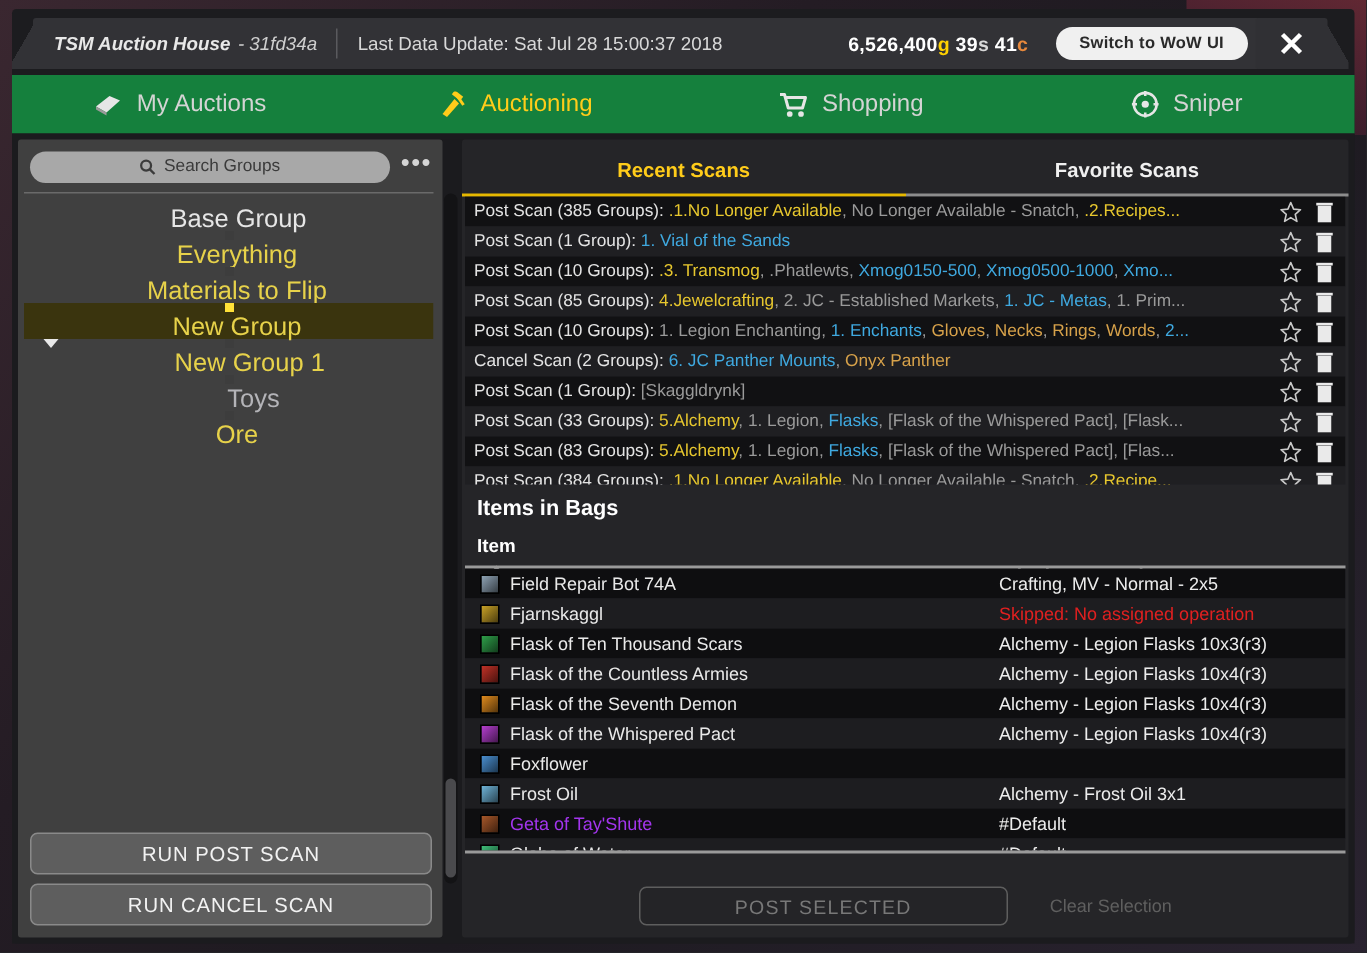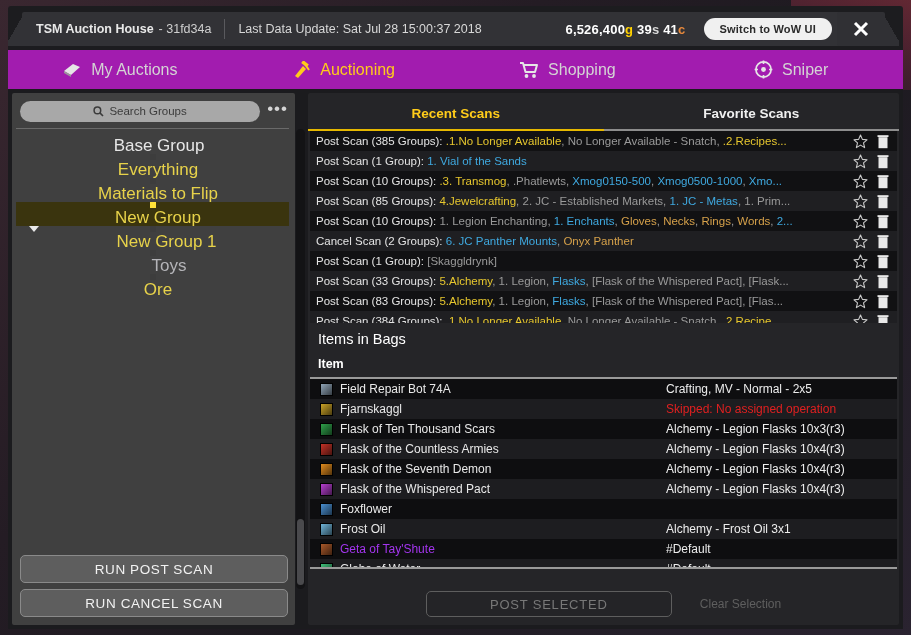--- a/index.html
+++ b/index.html
@@ -46,21 +46,21 @@
     padding: 0 14px;
     box-sizing: border-box;
     color: #e8e8e8;
     font-size: 12.5px;
   }
   .titlebar:before {
     content: ""; position: absolute;
     left: -14px; top: 0; width: 18px; height: 34px;
     background: linear-gradient(120deg, transparent 45%, #323236 45%);
   }
-  .app-title { font-weight: bold; white-space: nowrap; }
+  .app-title { font-weight: bold; white-space: nowrap; font-style: italic; }
   .app-hash { color: #cfcfcf; font-weight: normal; }
   .tdiv {
     width: 1px; height: 20px; background: #5a5a5e;
     margin: 0 13px;
   }
   .last-update { color: #d8d8d8; white-space: nowrap; font-size: 12.5px;}
   .spacer { flex: 1; }
   .money { font-weight: bold; font-size: 13px; color: #ffffff; white-space: nowrap; letter-spacing: .2px;}
   .money .g { color: #ffd100; }
   .money .s { color: #d8d8d8; }
@@ -85,21 +85,21 @@
     content:""; position:absolute; right:-14px; top:0;
     width:18px; height:34px;
     background: linear-gradient(-120deg, transparent 45%, #303034 45%);
   }
   .closebtn svg { display:block; }
 
   
   .tabnav {
     position: absolute; left: 0; top: 44px;
     width: 895px; height: 39px;
-    background: #a21caf;
+    background: #15803d;
     display: flex;
   }
   .tab {
     flex: 1;
     display: flex; align-items: center; justify-content: center;
     gap: 9px;
     color: #d4d4d4;
     font-size: 16px;
   }
   .tab.active { color: #ffcc1a; }
@@ -252,21 +252,21 @@
   .c-tan    { color: #d6a14a; }
   .sicons { display: flex; align-items: center; gap: 9px; padding-right: 8px; }
 
   
   .bagsec {
     position: absolute; left: 0; top: 232px;
     width: 591px; height: 300px;
   }
   .bagtitle {
     position: absolute; left: 10px; top: 6px;
-    font-size: 14.5px; font-weight: normal; color: #ffffff;
+    font-size: 14.5px; font-weight: bold; color: #ffffff;
   }
   .colhdr {
     position: absolute; left: 0; top: 30px;
     width: 591px; height: 22px;
     font-size: 12.5px; font-weight: bold; color: #ffffff;
   }
   .colhdr .c-item { position: absolute; left: 10px; top: 2px; display:flex; align-items:center; gap:6px;flex-direction:column;}
   .colhdr .c-op   { position: absolute; left: 342px; top: 2px; margin-top: 20px; }
   .sortasc {
     width: 0; height: 0;

